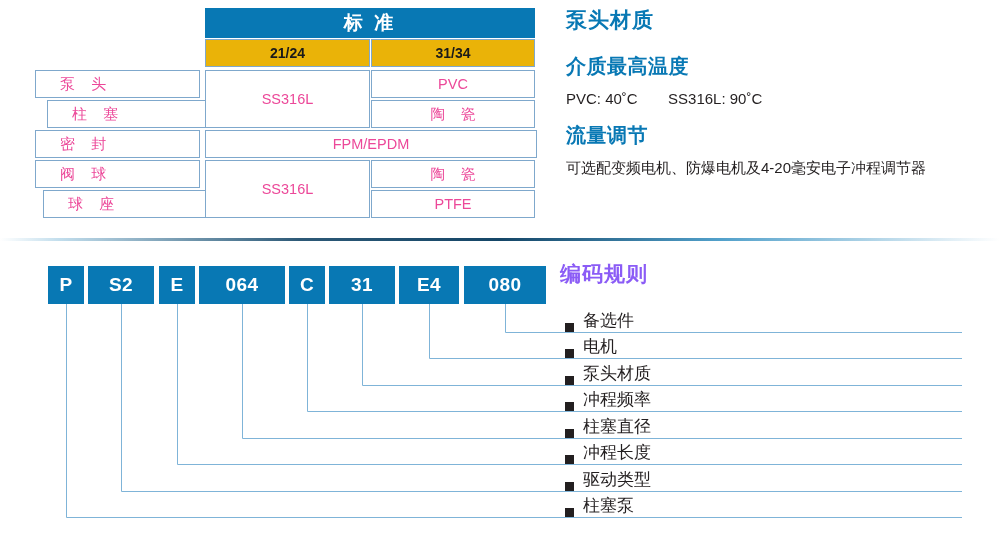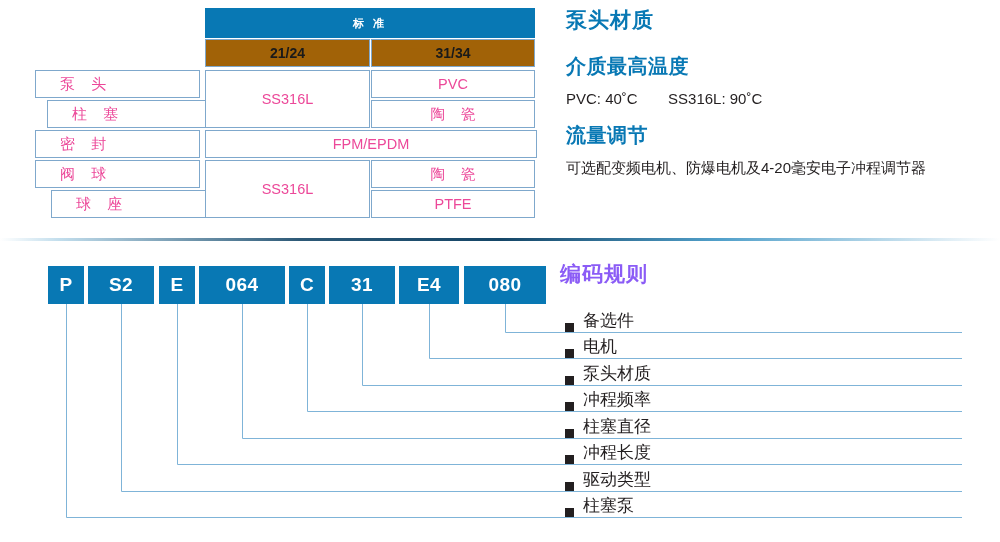--- a/index.html
+++ b/index.html
@@ -14,24 +14,24 @@
   .spec-table{position:absolute;left:35px;top:8px;width:500px;height:200px;}
   .cell{
     position:absolute;box-sizing:border-box;
     border:1px solid #7fa8cc;background:#ffffff;
     display:flex;align-items:center;justify-content:center;
     font-size:14.5px;color:#ec4899;
   }
   .cell.label-cell{justify-content:flex-start;padding-left:18px;letter-spacing:.5px;font-size:15px;}
   .cell.head-main{
     background:#0878b4;border-color:#0878b4;color:#ffffff;
-    font-weight:bold;font-size:11px;letter-spacing:3px;
+    font-weight:bold;font-size:19px;letter-spacing:3px;
   }
   .cell.head-sub{
-    background:#a16207;border-color:#7fa8cc;color:#1a1a1a;
+    background:#eab308;border-color:#7fa8cc;color:#1a1a1a;
     font-weight:bold;font-size:14px;
   }
   .cell.cjk{letter-spacing:6px;text-indent:6px;}
 
   
   .info-panel{position:absolute;left:566px;top:8px;width:420px;}
   .info-title{
     color:#0878b4;font-weight:bold;font-size:21px;letter-spacing:1px;
     margin:0 0 22px 0;line-height:1.1;
   }
@@ -94,21 +94,21 @@
 
     <div class="cell head-main" style="left:170px;top:0;width:330px;height:30px;">标 准</div>
 
     <div class="cell head-sub" style="left:170px;top:31px;width:165px;height:28px;">21/24</div>
     <div class="cell head-sub" style="left:336px;top:31px;width:164px;height:28px;">31/34</div>
 
     <div class="cell label-cell cjk" style="left:0;top:62px;width:165px;height:28px;">泵 头</div>
     <div class="cell label-cell cjk" style="left:12px;top:92px;width:165px;height:28px;">柱 塞</div>
     <div class="cell label-cell cjk" style="left:0;top:122px;width:165px;height:28px;">密 封</div>
     <div class="cell label-cell cjk" style="left:0;top:152px;width:165px;height:28px;">阀 球</div>
-    <div class="cell label-cell cjk" style="left:16px;top:182px;width:165px;height:28px;">球 座</div>
+    <div class="cell label-cell cjk" style="left:8px;top:182px;width:165px;height:28px;">球 座</div>
 
     <div class="cell" style="left:170px;top:62px;width:165px;height:58px;">SS316L</div>
     <div class="cell" style="left:336px;top:62px;width:164px;height:28px;">PVC</div>
     <div class="cell cjk" style="left:336px;top:92px;width:164px;height:28px;">陶 瓷</div>
 
     <div class="cell" style="left:170px;top:122px;width:332px;height:28px;">FPM/EPDM</div>
 
     <div class="cell" style="left:170px;top:152px;width:165px;height:58px;">SS316L</div>
     <div class="cell cjk" style="left:336px;top:152px;width:164px;height:28px;">陶 瓷</div>
     <div class="cell" style="left:336px;top:182px;width:164px;height:28px;">PTFE</div>

